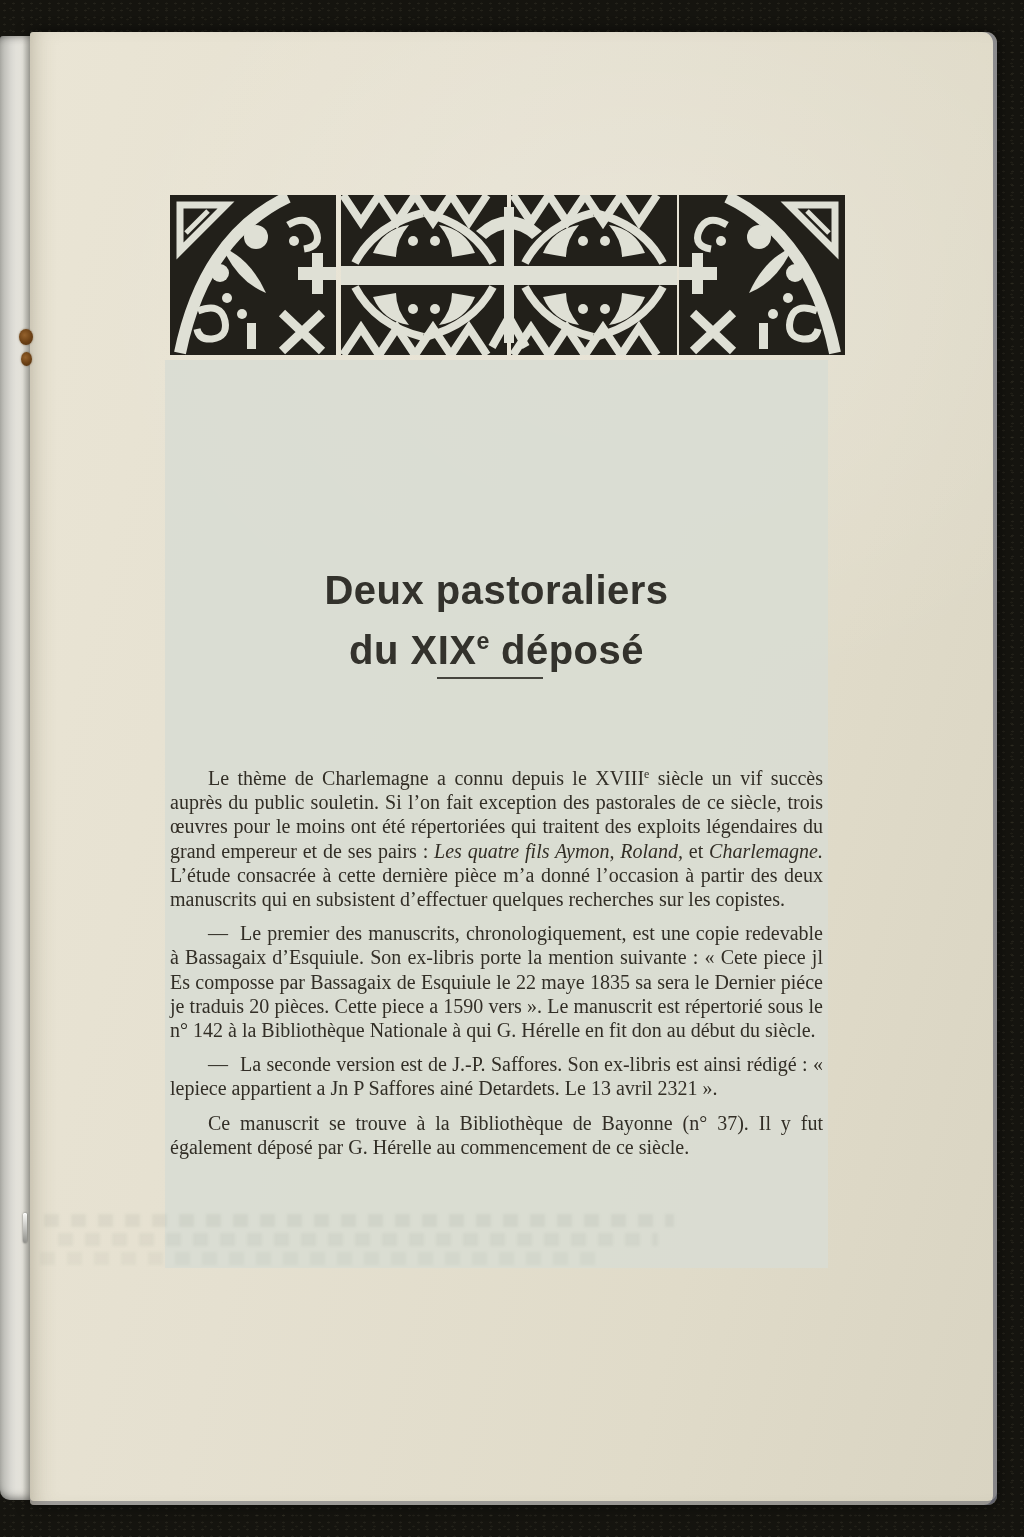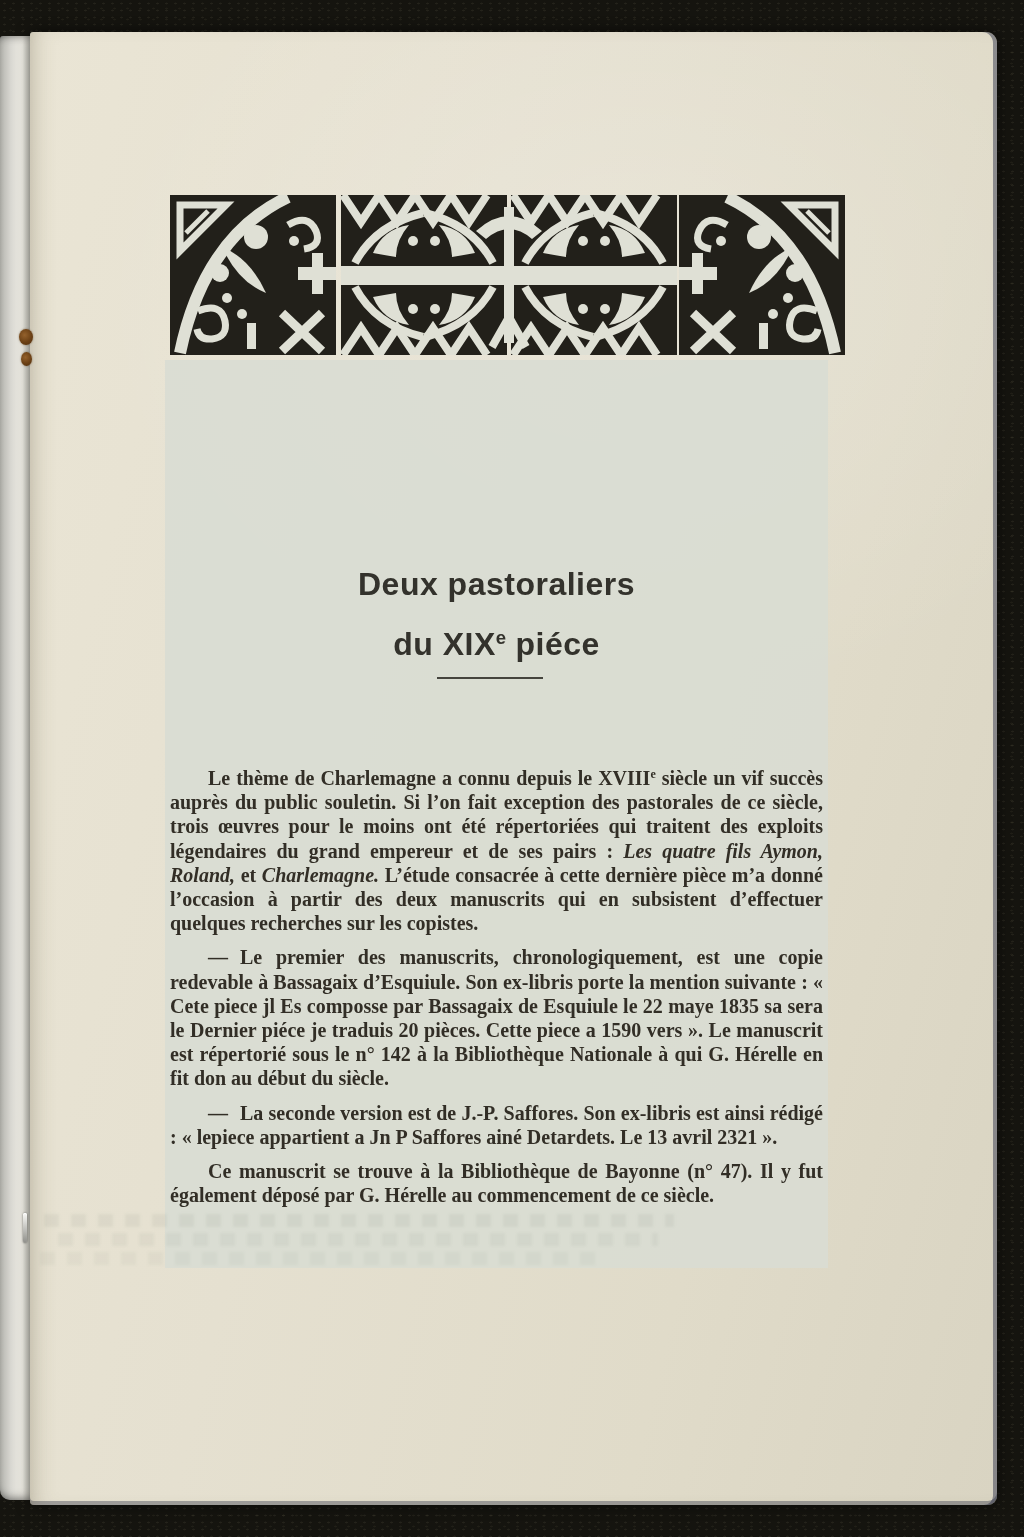--- a/index.html
+++ b/index.html
@@ -36,27 +36,27 @@
   
   .tint{
     position:absolute;left:135px;top:328px;width:663px;height:908px;
     background:#d9dcd2;opacity:.92;
   }
   .ornament{position:absolute;left:140px;top:163px;width:675px;height:160px;}
   .title-block{
     position:absolute;left:135px;top:501px;width:663px;
     text-align:center;color:#33322c;
     font-family:"Liberation Sans", sans-serif;
-    font-size:32px;line-height:60px;font-weight:bold;letter-spacing:.5px;
+    font-size:40px;line-height:60px;font-weight:bold;letter-spacing:.5px;
   }
   .title-block .sup{font-size:58%;vertical-align:baseline;position:relative;top:-0.62em;letter-spacing:0;}
   .rule{position:absolute;left:407px;top:645px;width:106px;height:2px;background:#45443d;}
   .body{
     position:absolute;left:140px;top:734px;width:653px;
-    color:#322e26;font-size:20px;line-height:24.2px;text-align:justify;font-weight:bold;
+    color:#322e26;font-size:20px;line-height:24.2px;text-align:justify;
   }
   .para{margin:0 0 10px 0;text-indent:38px;}
   .para .i{font-style:italic;}
   .para .sup{font-size:60%;vertical-align:baseline;position:relative;top:-0.55em;line-height:0;}
   .para .dash{letter-spacing:1px;}
   
   .ghost{position:absolute;left:14px;width:630px;height:13px;filter:blur(1.6px);opacity:.55;
     background:repeating-linear-gradient(90deg, rgba(118,128,116,.18) 0 15px, rgba(118,128,116,0) 15px 27px);}
   .ghost.g1{top:1182px;}
   .ghost.g2{top:1201px;left:28px;width:600px;opacity:.45;}
@@ -123,30 +123,30 @@
       <use href="#midtile" transform="translate(341,0)"></use>
       <use href="#corner" transform="translate(675,0) scale(-1,1)"></use>
 
       <rect x="334" y="12" width="10" height="136" fill="#dfe0d5"></rect>
       <path d="M306,36 Q339,6 372,36 L362,44 Q339,24 316,44 Z" fill="#dfe0d5"></path>
       <path d="M322,152 L339,122 L356,152" stroke="#dfe0d5" stroke-width="8" fill="none"></path>
     </svg>
 
     <h1 class="title-block">
       <div><span>Deux pastoraliers</span></div>
-      <div><span>du XIX</span><span class="sup">e</span><span> piéce</span></div>
+      <div><span>du XIX</span><span class="sup">e</span><span> déposé</span></div>
     </h1>
 
     <div class="rule"></div>
 
     <div class="body">
         <p class="para"><span>Le thème de Charlemagne a connu depuis le XVIII</span><span class="sup">e</span><span> siècle un vif succès auprès du public souletin. Si l’on fait exception des pastorales de ce siècle, trois œuvres pour le moins ont été répertoriées qui traitent des exploits légendaires du grand empereur et de ses pairs : </span><span class="i">Les quatre fils Aymon, Roland,</span><span> et </span><span class="i">Charlemagne.</span><span> L’étude consacrée à cette dernière pièce m’a donné l’occasion à partir des deux manuscrits qui en subsistent d’effectuer quelques recherches sur les copistes.</span></p>
         <p class="para"><span class="dash">— </span><span>Le premier des manuscrits, chronologiquement, est une copie redevable à Bassagaix d’Esquiule. Son ex-libris porte la mention suivante : « Cete piece jl Es composse par Bassagaix de Esquiule le 22 maye 1835 sa sera le Dernier piéce je traduis 20 pièces. Cette piece a 1590 vers ». Le manuscrit est répertorié sous le n° 142 à la Bibliothèque Nationale à qui G. Hérelle en fit don au début du siècle.</span></p>
         <p class="para"><span class="dash">— </span><span>La seconde version est de J.-P. Saffores. Son ex-libris est ainsi rédigé : « lepiece appartient a Jn P Saffores ainé Detardets. Le 13 avril 2321 ».</span></p>
-        <p class="para"><span>Ce manuscrit se trouve à la Bibliothèque de Bayonne (n° 47). Il y fut également déposé par G. Hérelle au commencement de ce siècle.</span></p>
+        <p class="para"><span>Ce manuscrit se trouve à la Bibliothèque de Bayonne (n° 37). Il y fut également déposé par G. Hérelle au commencement de ce siècle.</span></p>
       </div>
 
     <div class="ghost g1"></div>
     <div class="ghost g2"></div>
     <div class="ghost g3"></div>
   </div>
 
   <div class="rust a"></div>
   <div class="rust b"></div>
   <div class="staple"></div>

